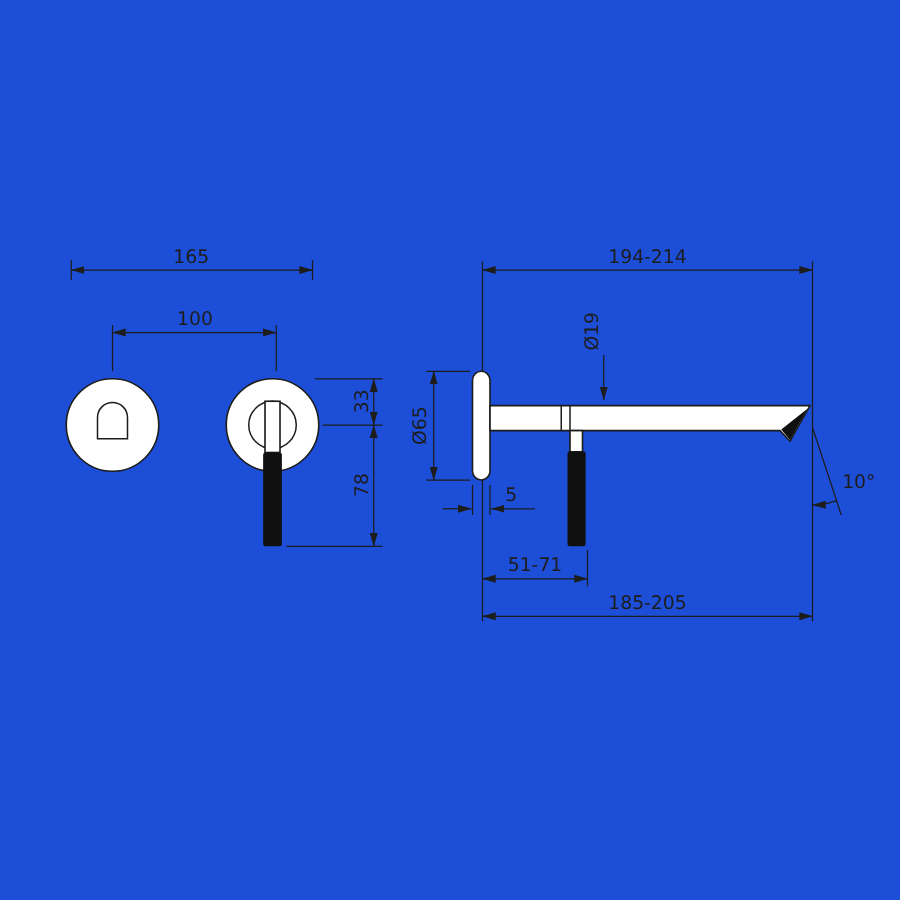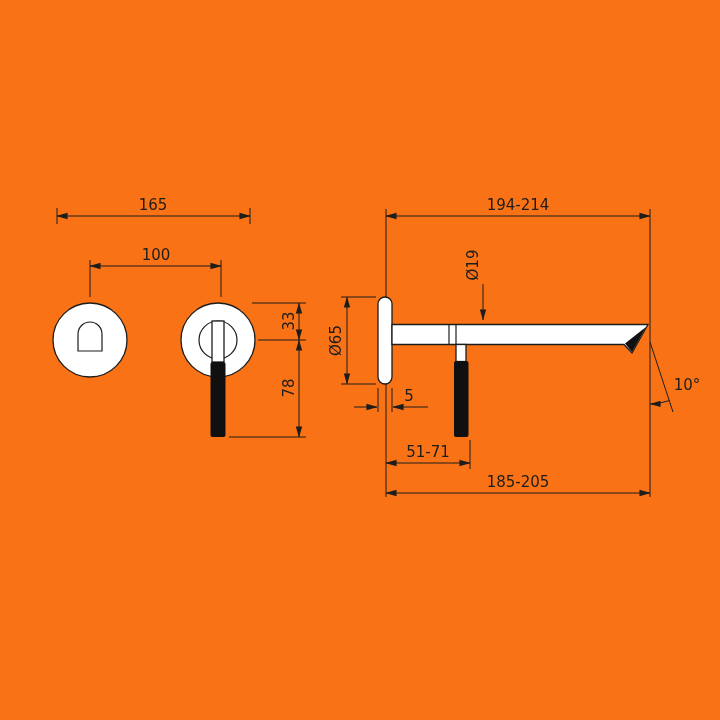--- a/index.html
+++ b/index.html
@@ -1,20 +1,20 @@
 <!DOCTYPE html>
 <html><head>
   <meta charset="utf-8">
   <style>
     html, body { margin: 0; padding: 0; background: #ffffff; }
     .canvas {
       position: relative;
       width: 720px;
       height: 720px;
-      background: #f97316;
+      background: #1d4ed8;
       overflow: hidden;
       font-family: "DejaVu Sans", "Liberation Sans", sans-serif;
     }
     svg { display: block; }
     text {
       font-family: "DejaVu Sans", "Liberation Sans", sans-serif;
       font-size: 15px;
       fill: #1d1d1b;
     }
     .ln   { stroke: #1d1d1b; stroke-width: 1.2; fill: none; }

